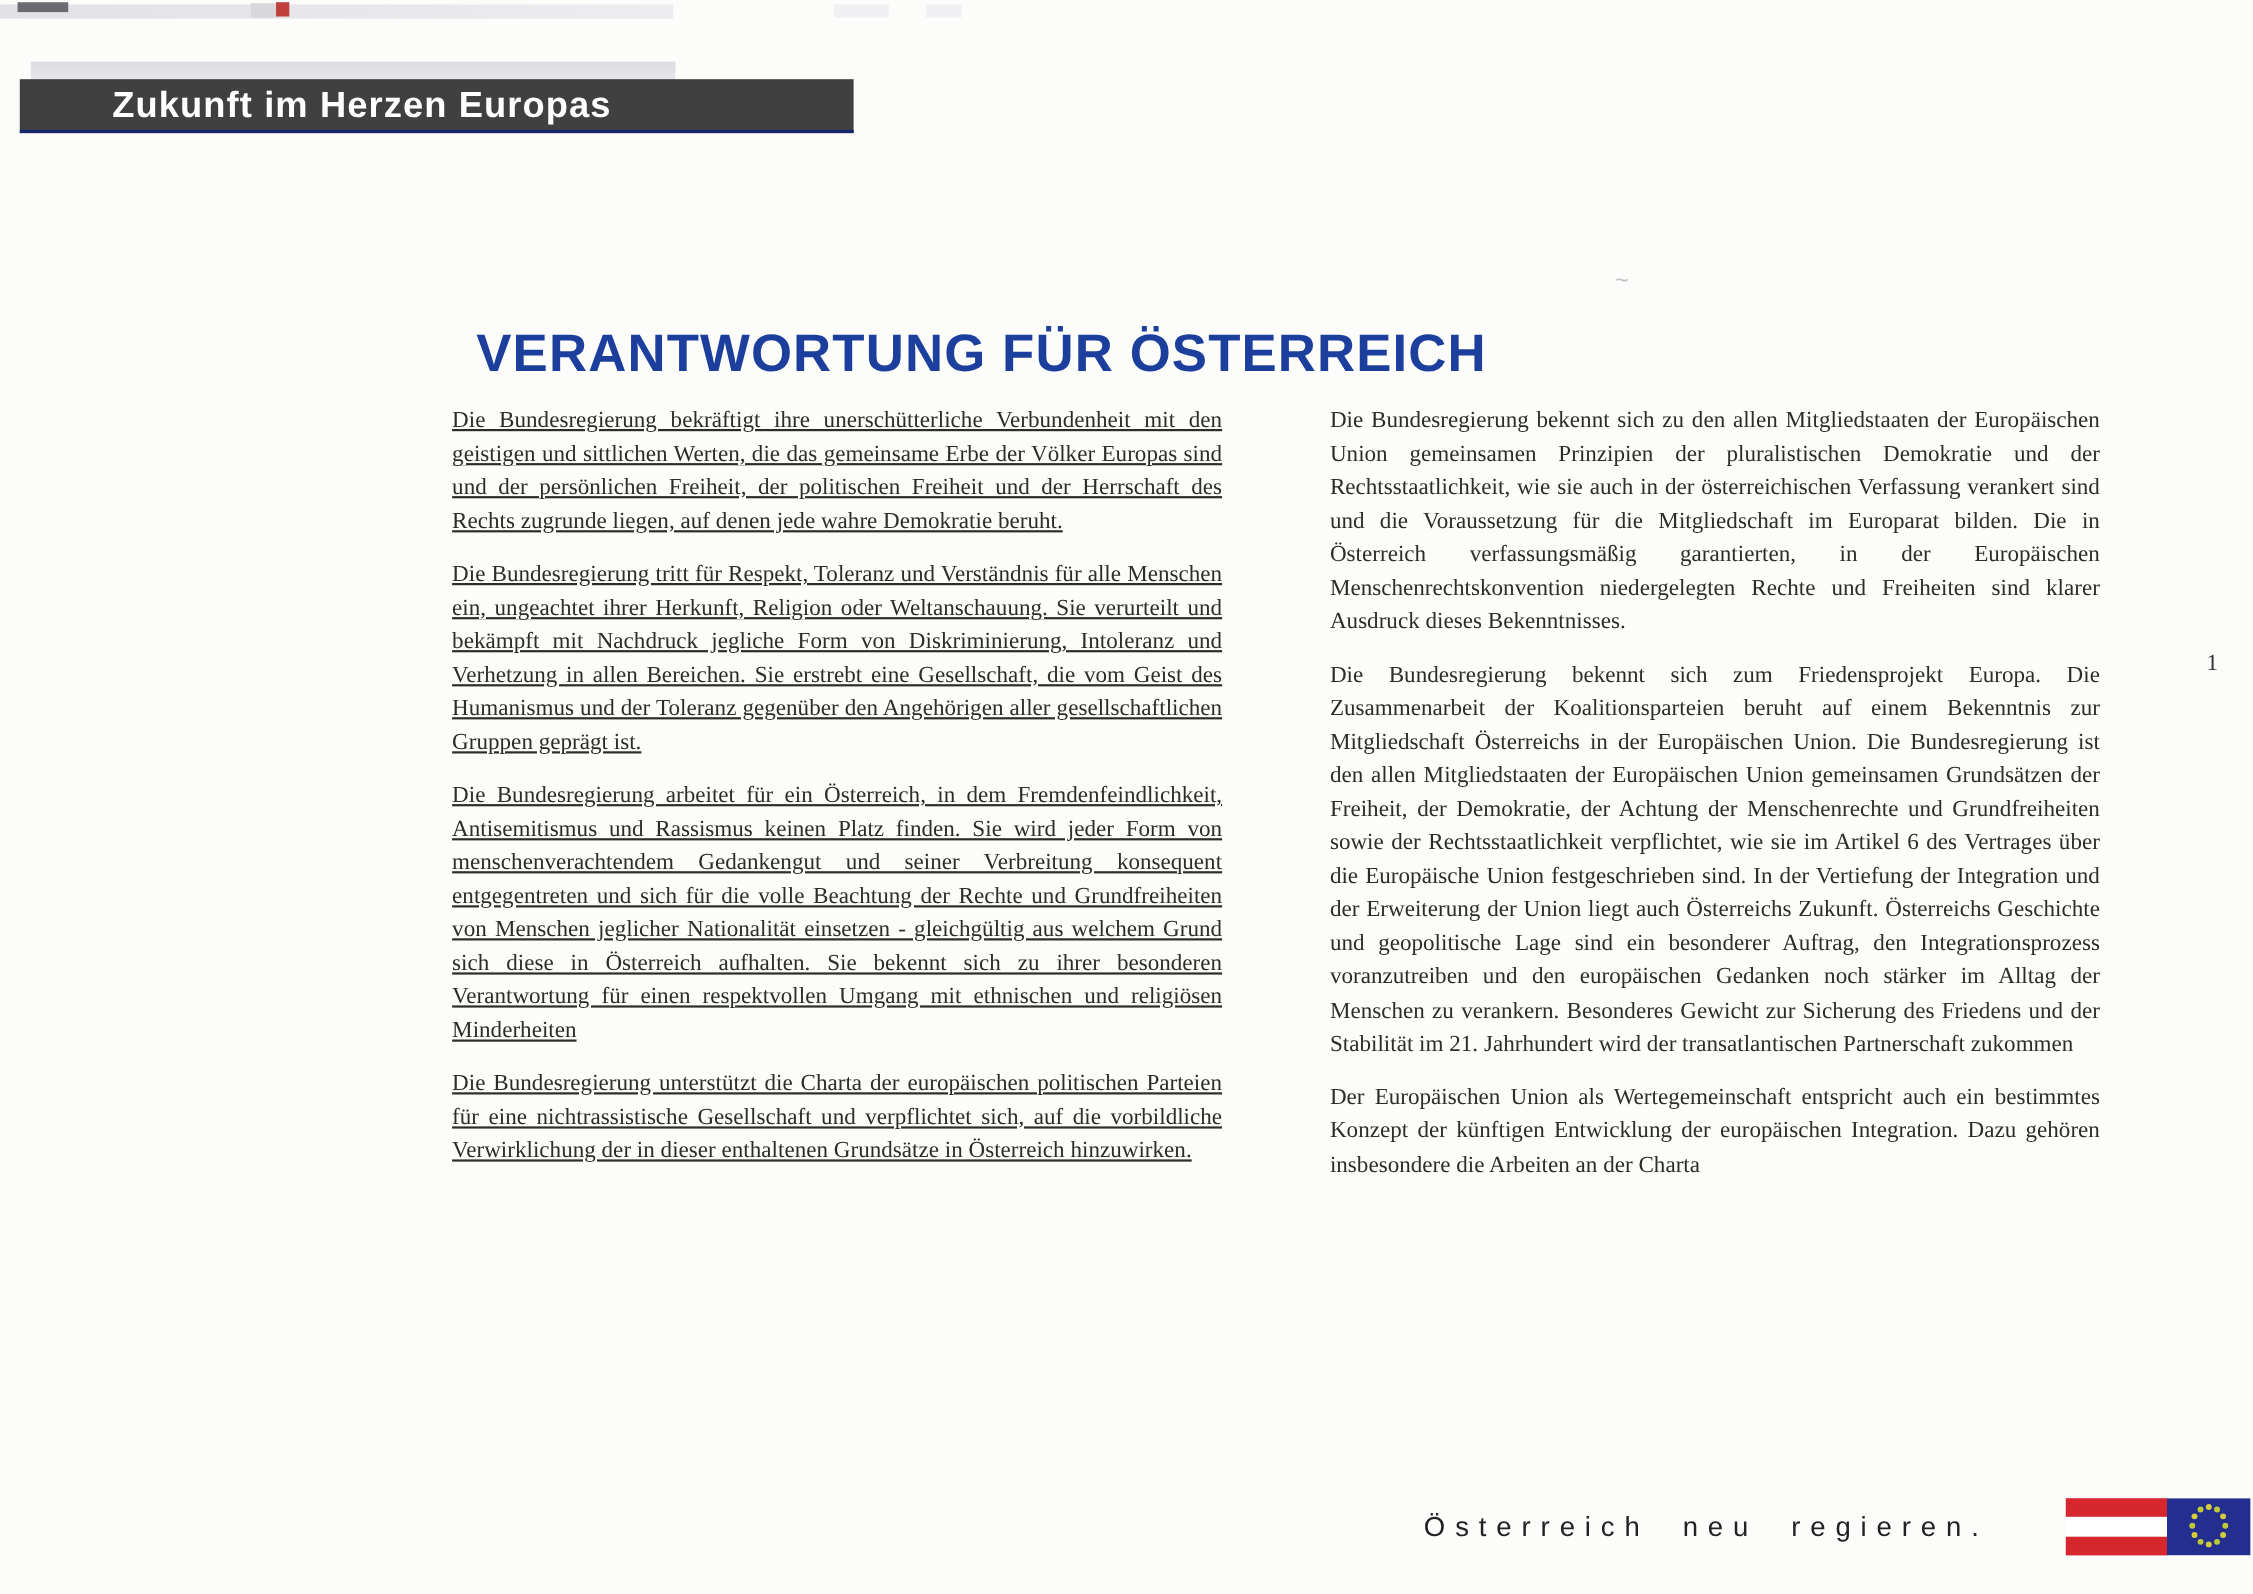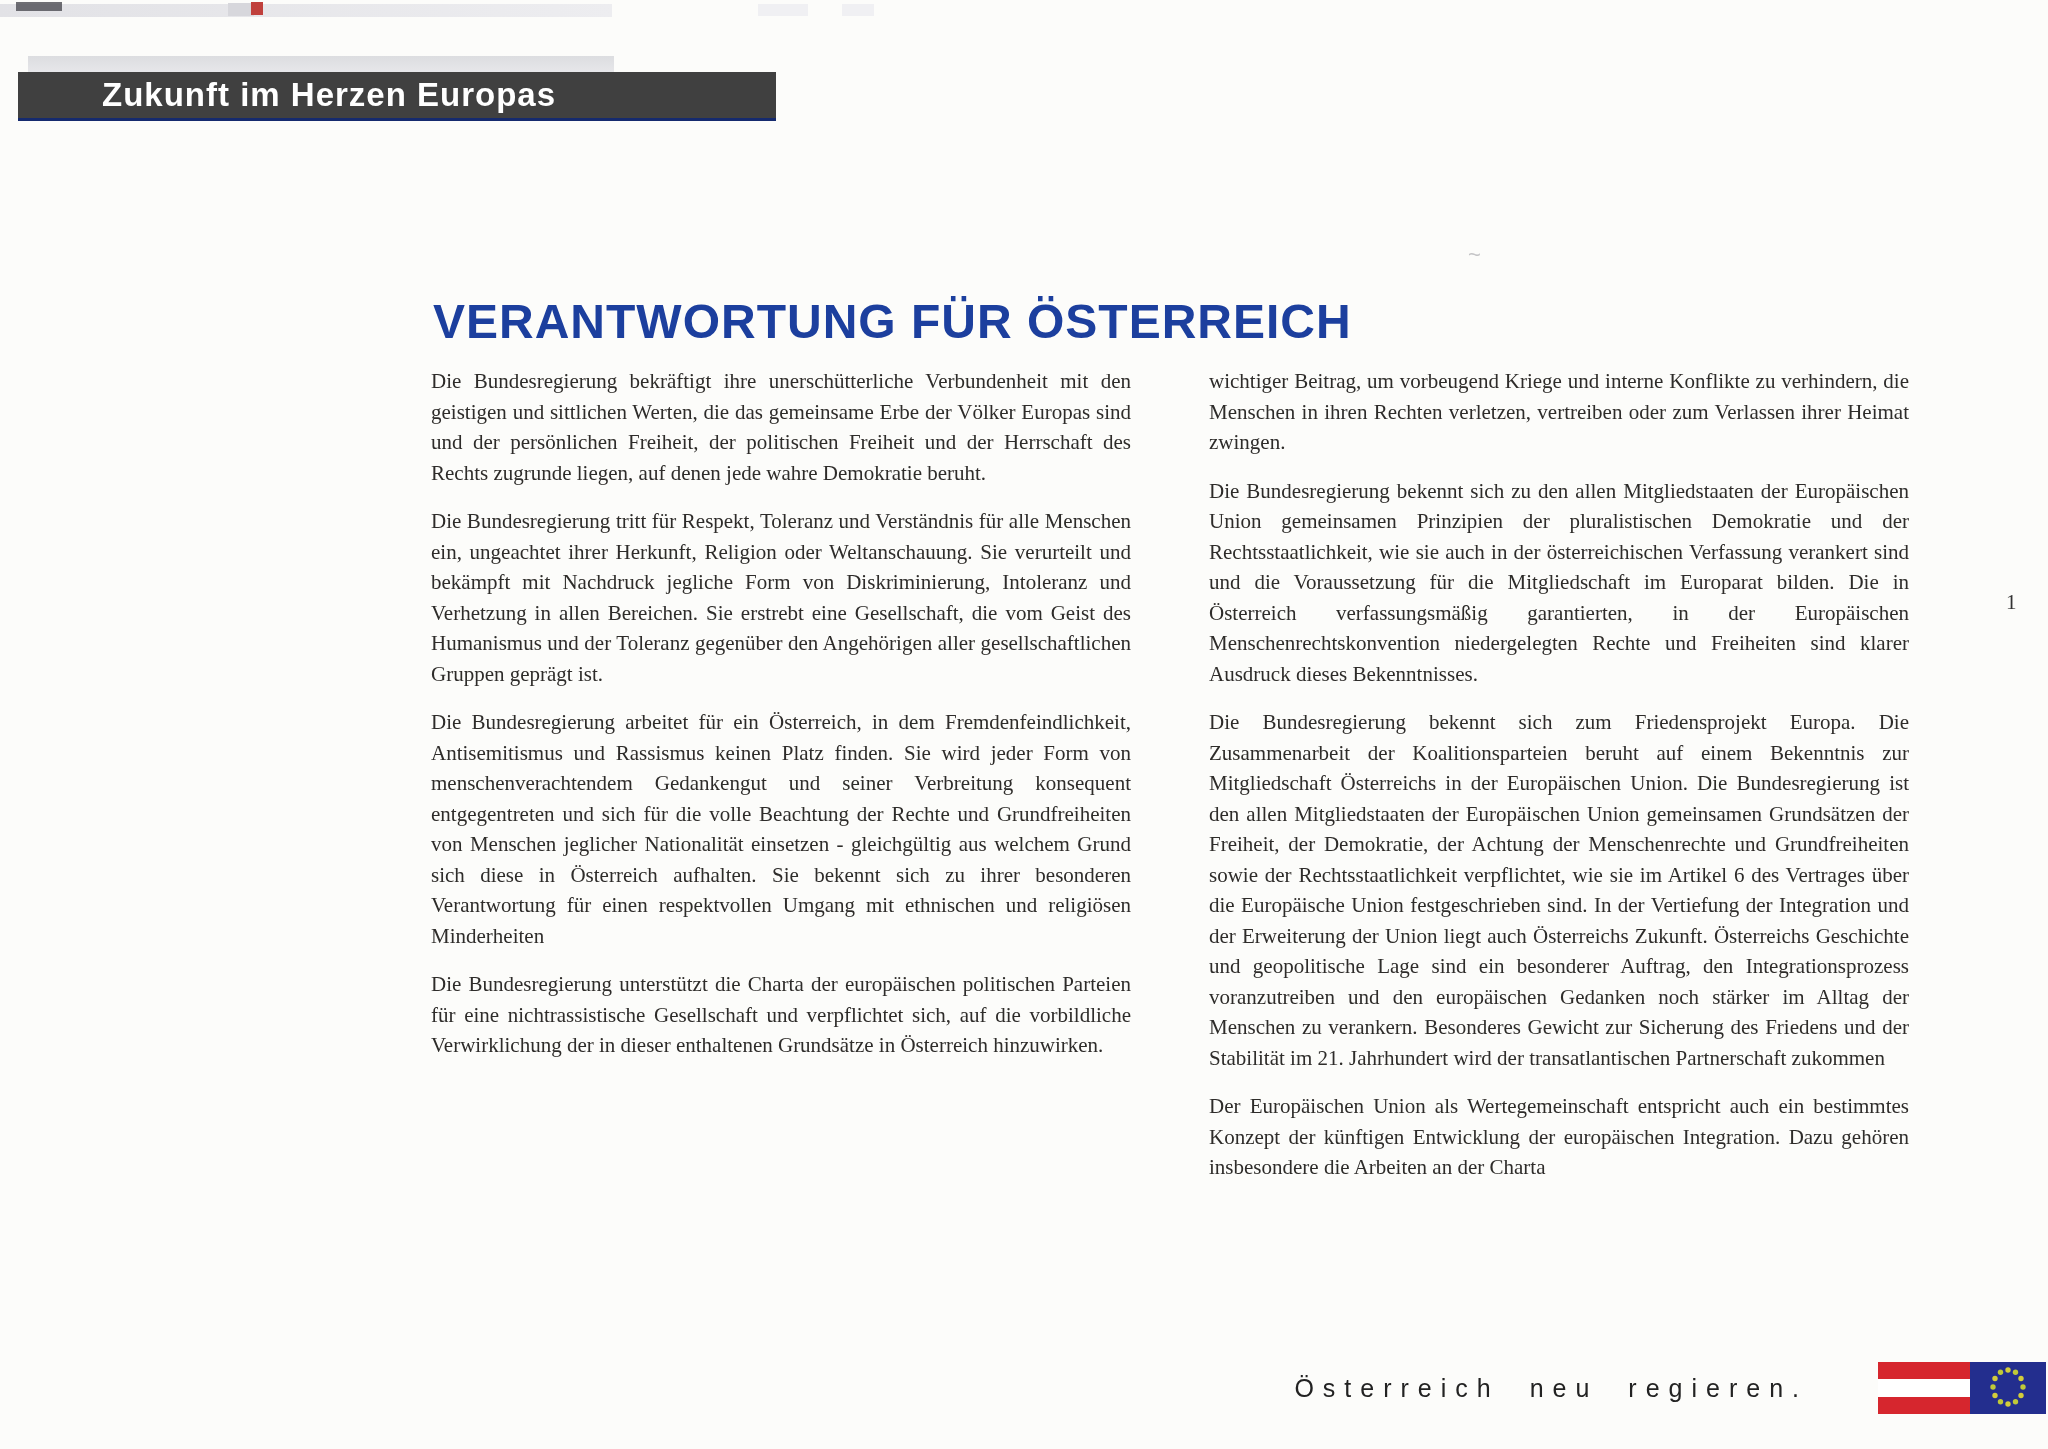--- a/index.html
+++ b/index.html
@@ -71,21 +71,21 @@
     color: #1c3f9e;
     white-space: nowrap;
   }
 
   
   .col {
     position: absolute;
     top: 366px;
     width: 700px;
   }
-  .col-left  { left: 431px; }
+  .col-left  { left: 411px; text-decoration: underline; }
   .col-right { left: 1209px; }
   .col p {
     margin: 0 0 18px 0;
     font-size: 21px;
     line-height: 30.5px;
     text-align: justify;
     hyphens: auto;
     -webkit-hyphens: auto;
   }
 
@@ -147,21 +147,20 @@
 <h1 class="page-title">VERANTWORTUNG FÜR ÖSTERREICH</h1>
 
 <div class="col col-left">
   <p>Die Bundesregierung bekräftigt ihre unerschütterliche Verbundenheit mit den geistigen und sittlichen Werten, die das gemeinsame Erbe der Völker Europas sind und der persönlichen Freiheit, der politischen Freiheit und der Herrschaft des Rechts zugrunde liegen, auf denen jede wahre Demokratie beruht.</p>
   <p>Die Bundesregierung tritt für Respekt, Toleranz und Verständnis für alle Menschen ein, ungeachtet ihrer Herkunft, Religion oder Weltanschauung. Sie verurteilt und bekämpft mit Nachdruck jegliche Form von Diskriminierung, Intoleranz und Verhetzung in allen Bereichen. Sie erstrebt eine Gesellschaft, die vom Geist des Humanismus und der Toleranz gegenüber den Angehörigen aller gesellschaftlichen Gruppen geprägt ist.</p>
   <p>Die Bundesregierung arbeitet für ein Österreich, in dem Fremdenfeindlichkeit, Antisemitismus und Rassismus keinen Platz finden. Sie wird jeder Form von menschenverachtendem Gedankengut und seiner Verbreitung konsequent entgegentreten und sich für die volle Beachtung der Rechte und Grundfreiheiten von Menschen jeglicher Nationalität einsetzen - gleichgültig aus welchem Grund sich diese in Österreich aufhalten. Sie bekennt sich zu ihrer besonderen Verantwortung für einen respektvollen Umgang mit ethnischen und religiösen Minderheiten</p>
   <p>Die Bundesregierung unterstützt die Charta der europäischen politischen Parteien für eine nichtrassistische Gesellschaft und verpflichtet sich, auf die vorbildliche Verwirklichung der in dieser enthaltenen Grundsätze in Österreich hinzuwirken.</p>
 </div>
 
 <div class="col col-right">
-  <p>wichtiger Beitrag, um vorbeugend Kriege und interne Konflikte zu verhindern, die Menschen in ihren Rechten verletzen, vertreiben oder zum Verlassen ihrer Heimat zwingen.</p>
   <p>Die Bundesregierung bekennt sich zu den allen Mitgliedstaaten der Europäischen Union gemeinsamen Prinzipien der pluralistischen Demokratie und der Rechtsstaatlichkeit, wie sie auch in der österreichischen Verfassung verankert sind und die Voraussetzung für die Mitgliedschaft im Europarat bilden. Die in Österreich verfassungsmäßig garantierten, in der Europäischen Menschenrechtskonvention niedergelegten Rechte und Freiheiten sind klarer Ausdruck dieses Bekenntnisses.</p>
   <p>Die Bundesregierung bekennt sich zum Friedensprojekt Europa. Die Zusammenarbeit der Koalitionsparteien beruht auf einem Bekenntnis zur Mitgliedschaft Österreichs in der Europäischen Union. Die Bundesregierung ist den allen Mitgliedstaaten der Europäischen Union gemeinsamen Grundsätzen der Freiheit, der Demokratie, der Achtung der Menschenrechte und Grundfreiheiten sowie der Rechtsstaatlichkeit verpflichtet, wie sie im Artikel 6 des Vertrages über die Europäische Union festgeschrieben sind. In der Vertiefung der Integration und der Erweiterung der Union liegt auch Österreichs Zukunft. Österreichs Geschichte und geopolitische Lage sind ein besonderer Auftrag, den Integrationsprozess voranzutreiben und den europäischen Gedanken noch stärker im Alltag der Menschen zu verankern. Besonderes Gewicht zur Sicherung des Friedens und der Stabilität im 21. Jahrhundert wird der transatlantischen Partnerschaft zukommen</p>
   <p>Der Europäischen Union als Wertegemeinschaft entspricht auch ein bestimmtes Konzept der künftigen Entwicklung der europäischen Integration. Dazu gehören insbesondere die Arbeiten an der Charta</p>
 </div>
 
 <div class="page-number">1</div>
 
 <div class="footer">
   <span class="footer-tagline">Österreich neu regieren.</span>
   <span class="flag-block">

